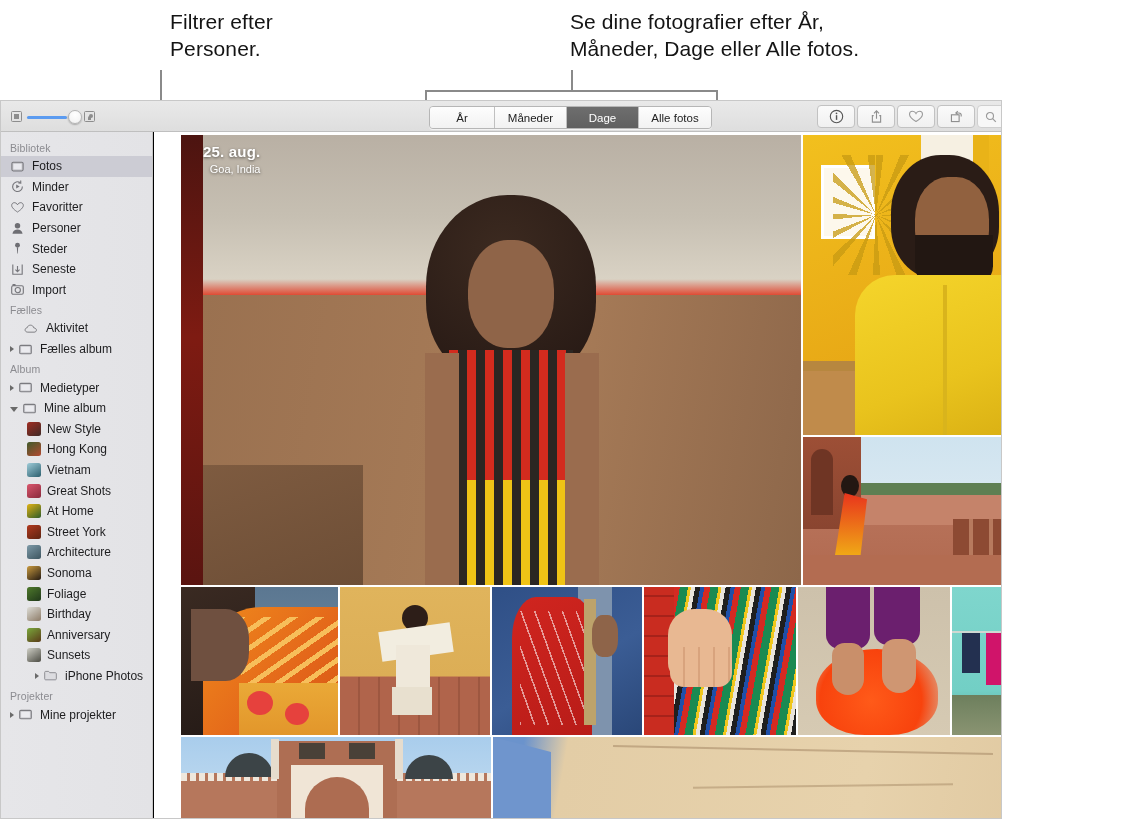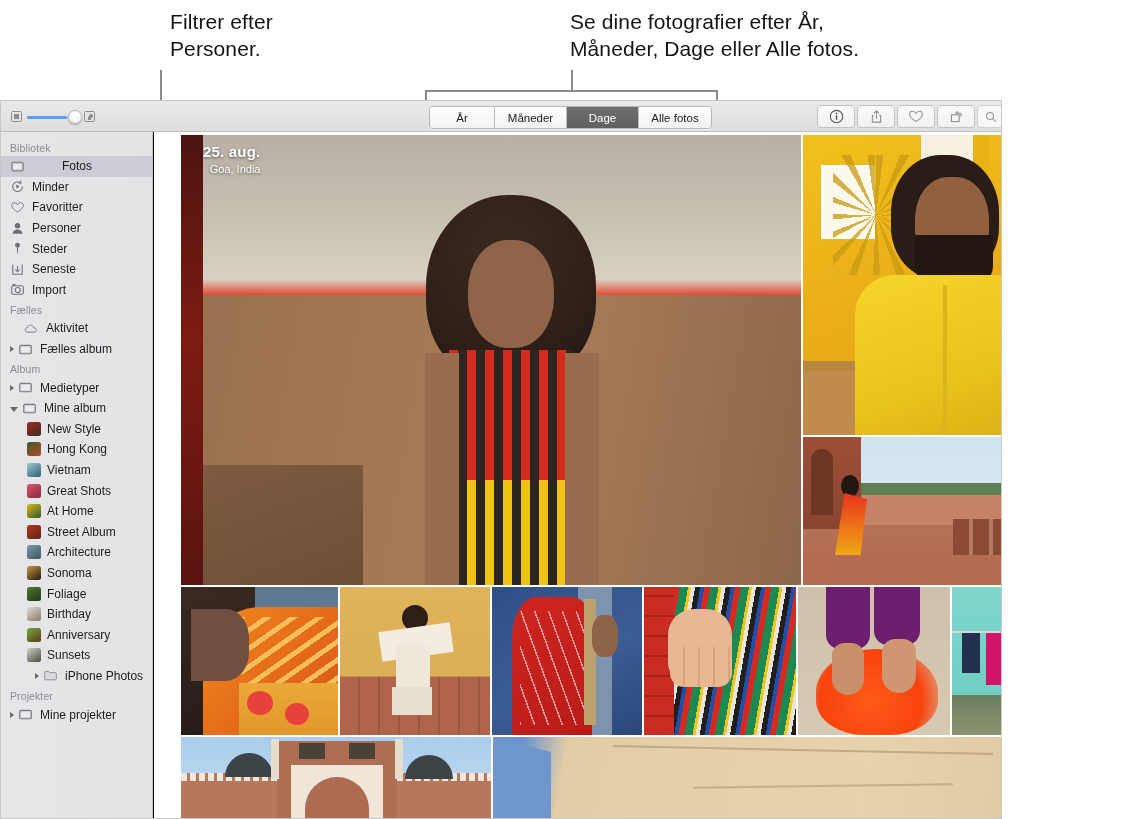--- a/index.html
+++ b/index.html
@@ -97,21 +97,21 @@
     position:absolute;left:0;top:31px;width:152px;height:688px;
     background:linear-gradient(90deg,#e6e6e9,#e3e3e6);
     border-right:1px solid #c6c6c6;box-sizing:border-box;
     padding-top:6px;overflow:hidden;
   }
   .sb-section{font-size:10.5px;color:#8b8b90;padding:4px 0 2px 9px;letter-spacing:.1px;}
   .sb-row{
     display:flex;align-items:center;height:20.6px;padding-left:9px;
     font-size:12px;color:#1d1d1f;position:relative;
   }
-  .sb-row.selected{background:#ccccd4;gap:30px;}
+  .sb-row.selected{background:#ccccd4;}
   .sb-row .lbl{margin-left:7px;white-space:nowrap;}
   .sb-row.indent{padding-left:26px;}
   .sb-row.indent .lbl{margin-left:6px;}
   .disclosure{
     width:0;height:0;border-left:4.5px solid #6a6a6a;
     border-top:3.5px solid transparent;border-bottom:3.5px solid transparent;
     margin-right:4px;flex:0 0 auto;
   }
   .disclosure.open{
     border-left:4px solid transparent;border-right:4px solid transparent;
@@ -331,21 +331,21 @@
         <div class="sb-row indent">
           <span class="alb-thumb" style="background: linear-gradient(145deg, rgb(217, 86, 109), rgb(138, 42, 60));"></span>
           <span class="lbl">Great Shots</span>
         </div>
         <div class="sb-row indent">
           <span class="alb-thumb" style="background: linear-gradient(145deg, rgb(224, 178, 21), rgb(46, 92, 42));"></span>
           <span class="lbl">At Home</span>
         </div>
         <div class="sb-row indent">
           <span class="alb-thumb" style="background: linear-gradient(145deg, rgb(177, 57, 31), rgb(93, 36, 17));"></span>
-          <span class="lbl">Street Album</span>
+          <span class="lbl">Street York</span>
         </div>
         <div class="sb-row indent">
           <span class="alb-thumb" style="background: linear-gradient(145deg, rgb(126, 154, 168), rgb(61, 85, 96));"></span>
           <span class="lbl">Architecture</span>
         </div>
         <div class="sb-row indent">
           <span class="alb-thumb" style="background: linear-gradient(145deg, rgb(201, 154, 63), rgb(36, 26, 18));"></span>
           <span class="lbl">Sonoma</span>
         </div>
         <div class="sb-row indent">

